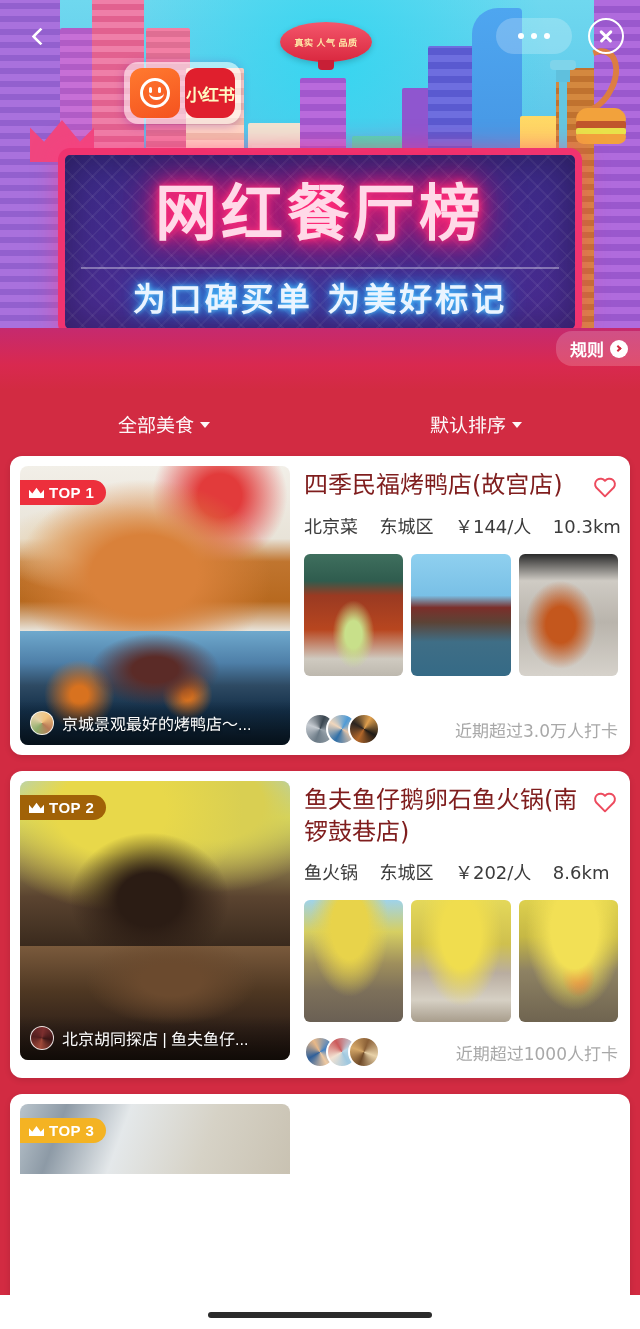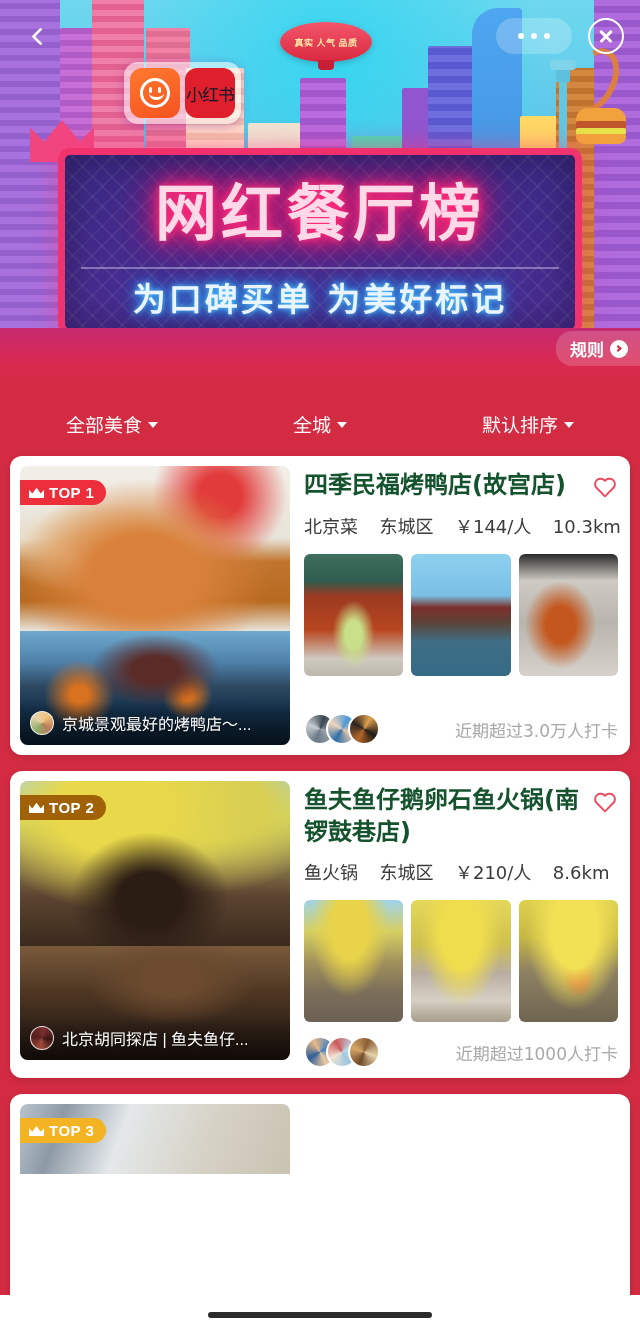--- a/index.html
+++ b/index.html
@@ -97,21 +97,21 @@
   
   .logo-chip {
     position:absolute; left:124px; top:62px;
     display:flex; gap:5px; padding:6px;
     background:rgba(255,255,255,.55); border-radius:14px;
     box-shadow:0 2px 10px rgba(120,30,160,.35);
   }
   .logo-sq { width:50px; height:50px; border-radius:12px; display:flex; align-items:center; justify-content:center; }
   .logo-orange { background:linear-gradient(160deg,#ff7a2f,#f5521f); }
   .logo-red { background:#e01f2d; }
-  .logo-red span { color:#0f172a; font-size:17px; font-weight:normal; letter-spacing:-1px; }
+  .logo-red span { color:#fef9c3; font-size:17px; font-weight:bold; letter-spacing:-1px; }
   .smiley { width:30px; height:30px; border:3px solid #fff; border-radius:50%; position:relative; }
   .smiley::before, .smiley::after {
     content:""; position:absolute; top:6px; width:3px; height:6px; background:#fff; border-radius:2px;
   }
   .smiley::before { left:6px; } .smiley::after { right:6px; }
   .smiley i {
     position:absolute; left:6px; bottom:5px; width:15px; height:7px;
     border-bottom:3px solid #fff; border-radius:0 0 10px 10px;
   }
 
@@ -279,21 +279,21 @@
   }
   .cap-avatar.dark { background:conic-gradient(from 10deg,#7d2f2f,#3a1616,#a14a3a,#521e1e,#7d2f2f); }
   .cap-text {
     color:#fff; font-size:16px; white-space:nowrap; overflow:hidden; text-overflow:ellipsis;
     text-shadow:0 1px 3px rgba(0,0,0,.6);
   }
 
   .card-right { flex:1; min-width:0; padding:14px 12px 10px 14px; display:flex; flex-direction:column; }
   .shop-head { display:flex; align-items:flex-start; gap:8px; }
   .shop-name {
-    flex:1; min-width:0; font-size:24px; font-weight:bold; color:#14532d; line-height:1.32;
+    flex:1; min-width:0; font-size:24px; font-weight:normal; color:#7f1d1d; line-height:1.32;
     font-family:"DejaVu Sans","Liberation Sans",sans-serif;
   }
   .heart { flex:0 0 26px; width:26px; height:26px; margin-top:4px; cursor:pointer; }
   .heart svg { width:26px; height:26px; display:block; }
   .shop-meta {
     margin-top:10px; font-size:18px; color:#3b3b3b; white-space:nowrap;
     font-family:"DejaVu Sans","Liberation Sans",sans-serif;
   }
   .shop-meta .gap { display:inline-block; width:10px; }
   .thumbs { display:flex; gap:8px; margin-top:16px; }
@@ -450,24 +450,20 @@
         </div>
     </div>
   </div>
 
   <div class="filters">
     <div class="filter">
       <span>全部美食</span>
       <i class="caret"></i>
     </div>
     <div class="filter">
-      <span>全城</span>
-      <i class="caret"></i>
-    </div>
-    <div class="filter">
       <span>默认排序</span>
       <i class="caret"></i>
     </div>
   </div>
 
   <div class="list">
 
     <div class="card">
       <div class="card-left">
         <div class="photo-stack">
@@ -541,21 +537,21 @@
             <svg viewBox="0 0 24 24">
               <path d="M12 20.6 3.9 12.5A5.1 5.1 0 0 1 12 6.3a5.1 5.1 0 0 1 8.1 6.2z" fill="none" stroke="#ED4B5E" stroke-width="1.8" stroke-linejoin="round"></path>
             </svg>
           </div>
         </div>
         <div class="shop-meta">
           <span>鱼火锅</span>
           <span class="gap"></span>
           <span>东城区</span>
           <span class="gap"></span>
-          <span>￥210/人</span>
+          <span>￥202/人</span>
           <span class="gap"></span>
           <span>8.6km</span>
         </div>
         <div class="thumbs">
           <div class="thumb t-street"></div>
           <div class="thumb t-tree"></div>
           <div class="thumb t-ginkgo"></div>
         </div>
         <div class="card-foot">
           <div class="avatars">

